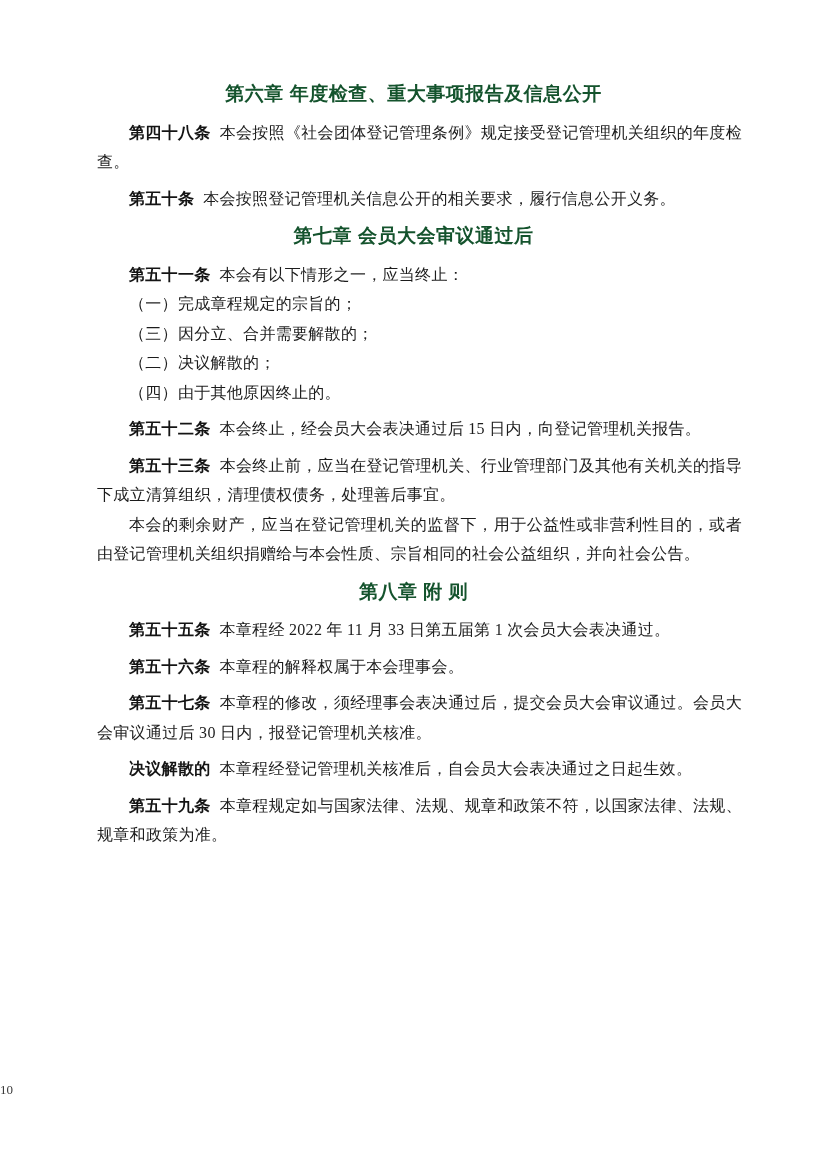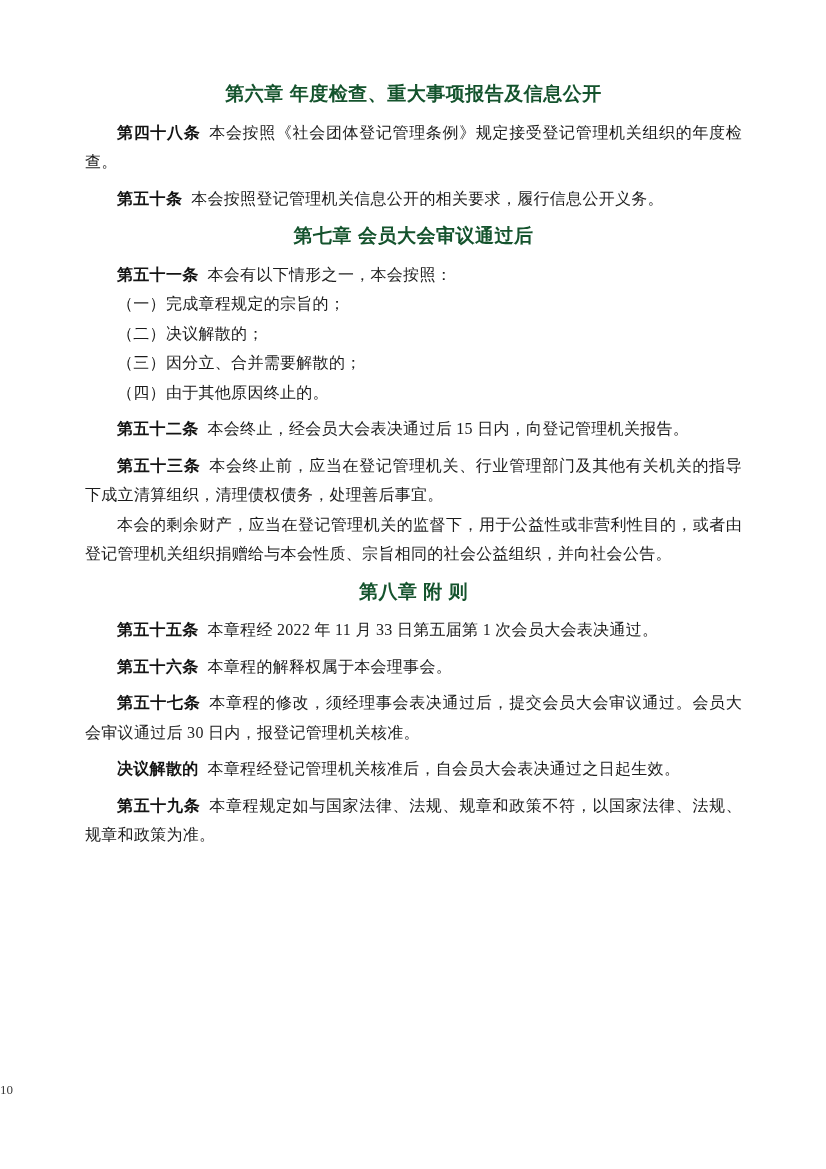--- a/index.html
+++ b/index.html
@@ -33,21 +33,21 @@
     color: #14532d;
     margin: 8px 0 2px 0;
     letter-spacing: 0.5px;
   }
   .chapter:first-child {
     margin-top: 0;
   }
   .para {
     font-size: 16px;
     line-height: 29.5px;
-    margin: 7px 0 0 0;
+    margin: 7px 0 0 12px;
     text-indent: 32px;
     text-align: justify;
     letter-spacing: 0.3px;
   }
   .para.cont,
   .para.list-line {
     margin-top: 0;
   }
   .num {
     font-weight: 700;
@@ -73,25 +73,25 @@
 
     <h1 class="chapter">第六章 年度检查、重大事项报告及信息公开</h1>
 
     <p class="para"><span class="num">第四十八条</span><span>本会按照《社会团体登记管理条例》规定接受登记管理机关组织的年度检查。</span></p>
 
 
     <p class="para"><span class="num">第五十条</span><span>本会按照登记管理机关信息公开的相关要求，履行信息公开义务。</span></p>
 
     <h1 class="chapter">第七章 会员大会审议通过后</h1>
 
-    <p class="para"><span class="num">第五十一条</span><span>本会有以下情形之一，本会按照：</span></p>
+    <p class="para"><span class="num">第五十一条</span><span>本会有以下情形之一，应当终止：</span></p>
 
     <p class="para list-line">（一）完成章程规定的宗旨的；</p>
+    <p class="para list-line">（三）因分立、合并需要解散的；</p>
     <p class="para list-line">（二）决议解散的；</p>
-    <p class="para list-line">（三）因分立、合并需要解散的；</p>
     <p class="para list-line">（四）由于其他原因终止的。</p>
 
     <p class="para"><span class="num">第五十二条</span><span>本会终止，经会员大会表决通过后 15 日内，向登记管理机关报告。</span></p>
 
     <p class="para"><span class="num">第五十三条</span><span>本会终止前，应当在登记管理机关、行业管理部门及其他有关机关的指导下成立清算组织，清理债权债务，处理善后事宜。</span></p>
 
     <p class="para cont">本会的剩余财产，应当在登记管理机关的监督下，用于公益性或非营利性目的，或者由登记管理机关组织捐赠给与本会性质、宗旨相同的社会公益组织，并向社会公告。</p>
 
 
     <h1 class="chapter">第八章 附 则</h1>

